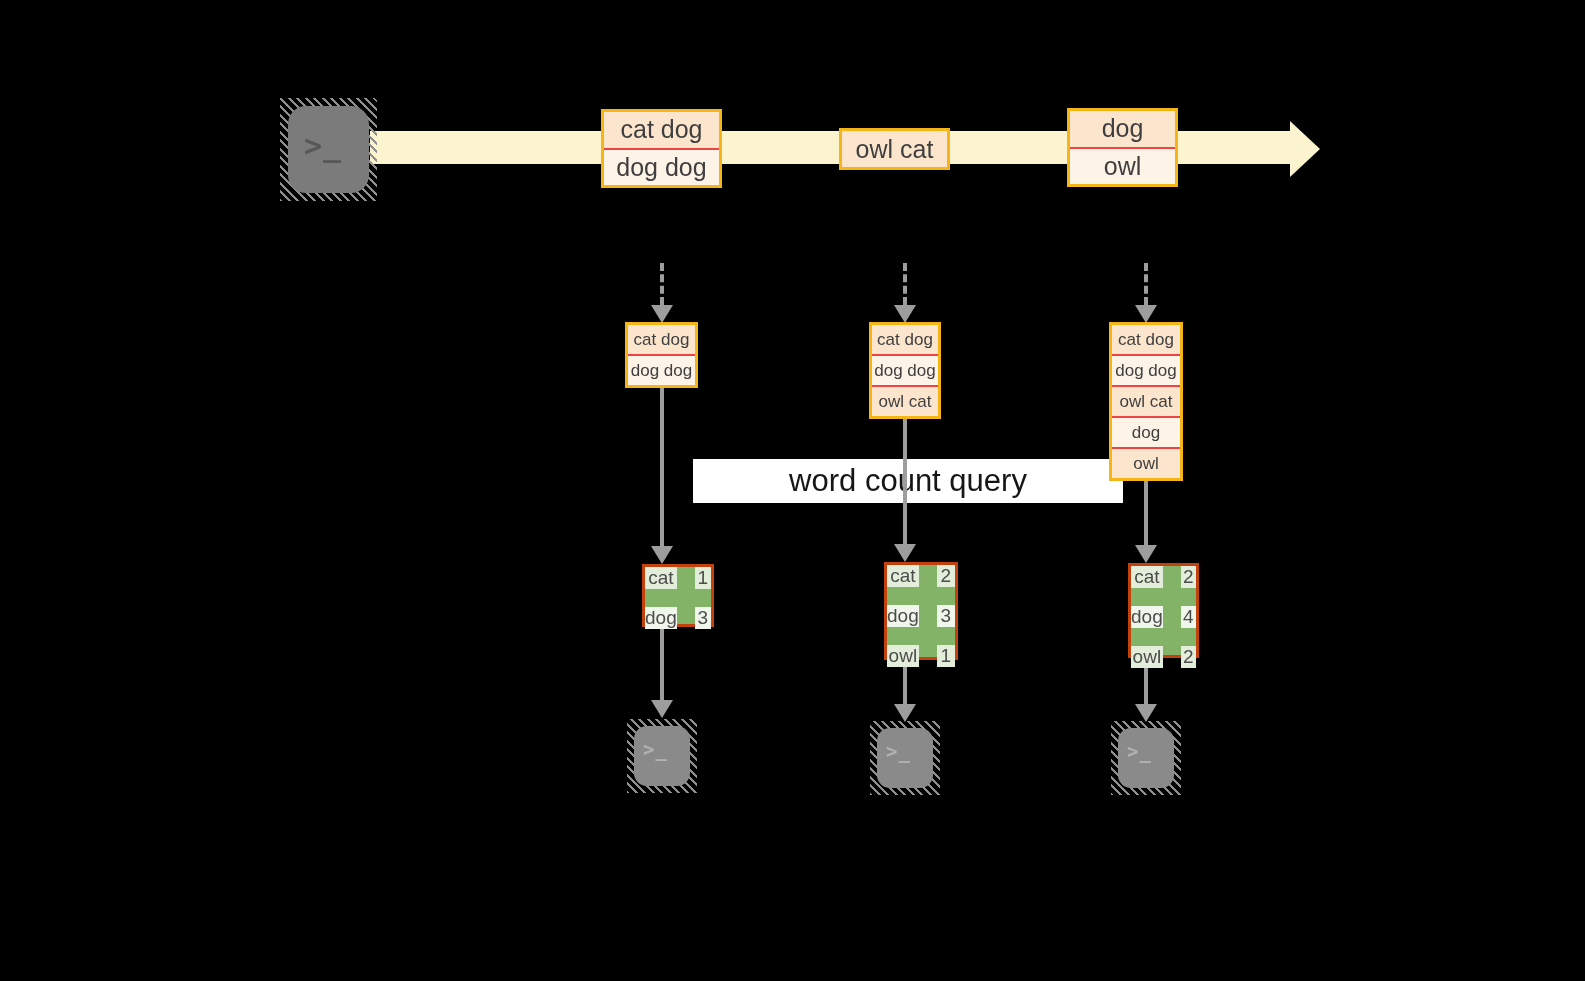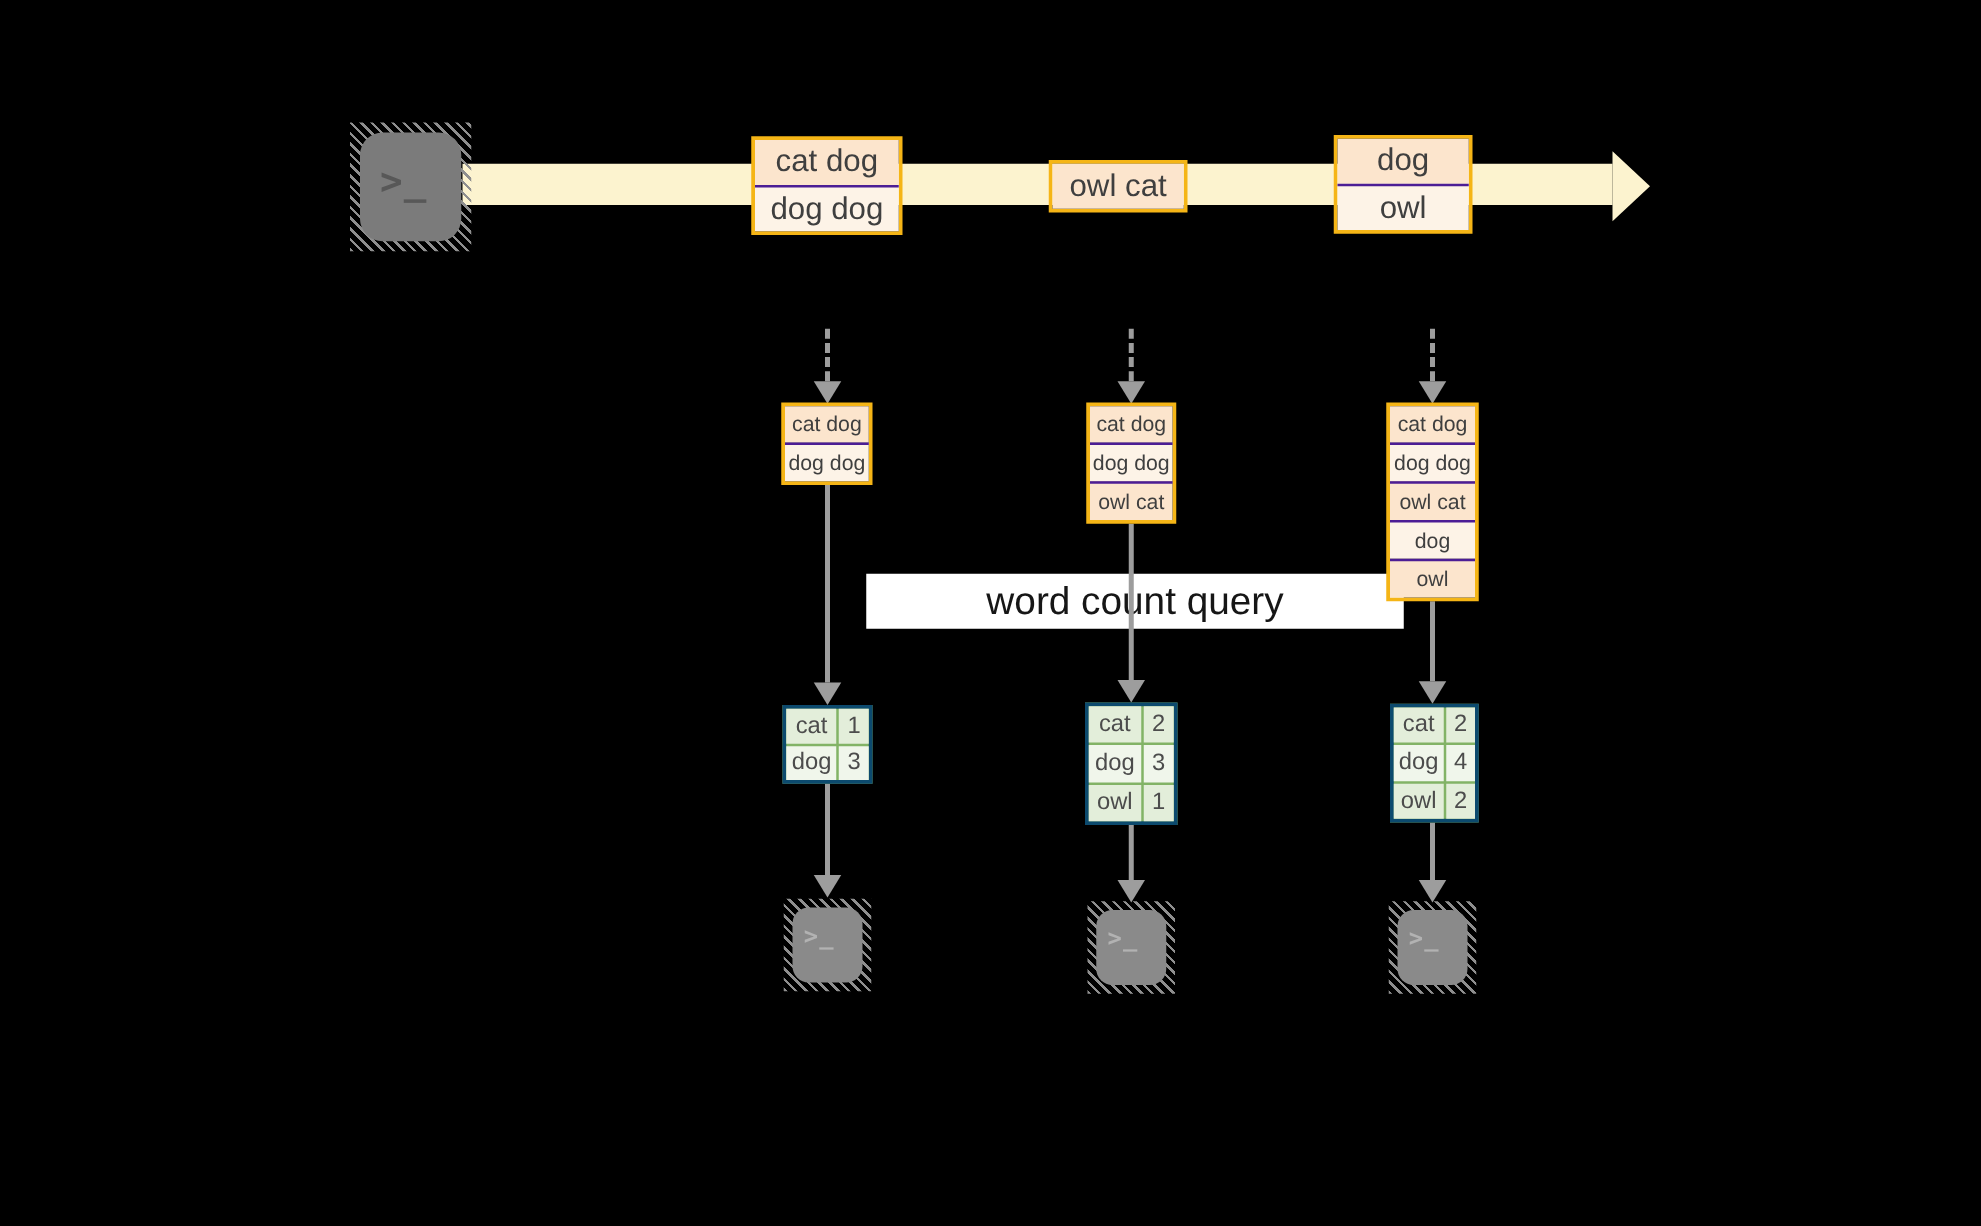--- a/index.html
+++ b/index.html
@@ -35,21 +35,21 @@
 
   
   .obox {
     position:absolute; border:3px solid #F5B516; display:flex; flex-direction:column;
     z-index:4; box-sizing:border-box;
   }
   .ocell {
     flex:1; display:flex; align-items:center; justify-content:center;
     color:#3f3f3f; background:#FCE5CD;
   }
-  .ocell + .ocell { border-top:2px solid #4c1d95; }
+  .ocell + .ocell { border-top:2px solid #ef4444; }
   .ocell.alt { background:#FDF3E7; }
   .obox.topbox { z-index:2; }
   .obox.topbox .ocell { font-size:25px; }
   .obox.stack .ocell { font-size:17px; }
 
   
   .dash-line { position:absolute; width:0; border-left:4px dashed #9d9d9d; z-index:1; }
   .vline { position:absolute; width:4px; background:#9d9d9d; z-index:3; }
   .head-down {
     position:absolute; width:0; height:0; z-index:3;
@@ -59,23 +59,23 @@
 
   
   .query-label {
     position:absolute; left:693px; top:459px; width:430px; height:44px;
     background:#ffffff; z-index:2; display:flex; align-items:center; justify-content:center;
     font-size:31px; color:#161616;
   }
 
   
   .gtable {
-    position:absolute; border:3px solid #0c4a6e; background:#82B366;
-    display:grid; grid-template-columns:1.72fr 1fr; gap:2px;
-    z-index:4; box-sizing:border-box;
+    position:absolute; border:3px solid #c2410c; background:#82B366;
+    display:grid; grid-template-columns:1.72fr 1fr; gap:18px;
+    z-index:4; box-sizing:border-box;margin-left:16px;
   }
   .gcell {
     display:flex; align-items:center; justify-content:center;
     font-size:19px; color:#4c4c4c; background:#E3EEDA;
   }
   .gcell.alt { background:#F0F6EB; }
 </style>
 </head>
 <body>
 

